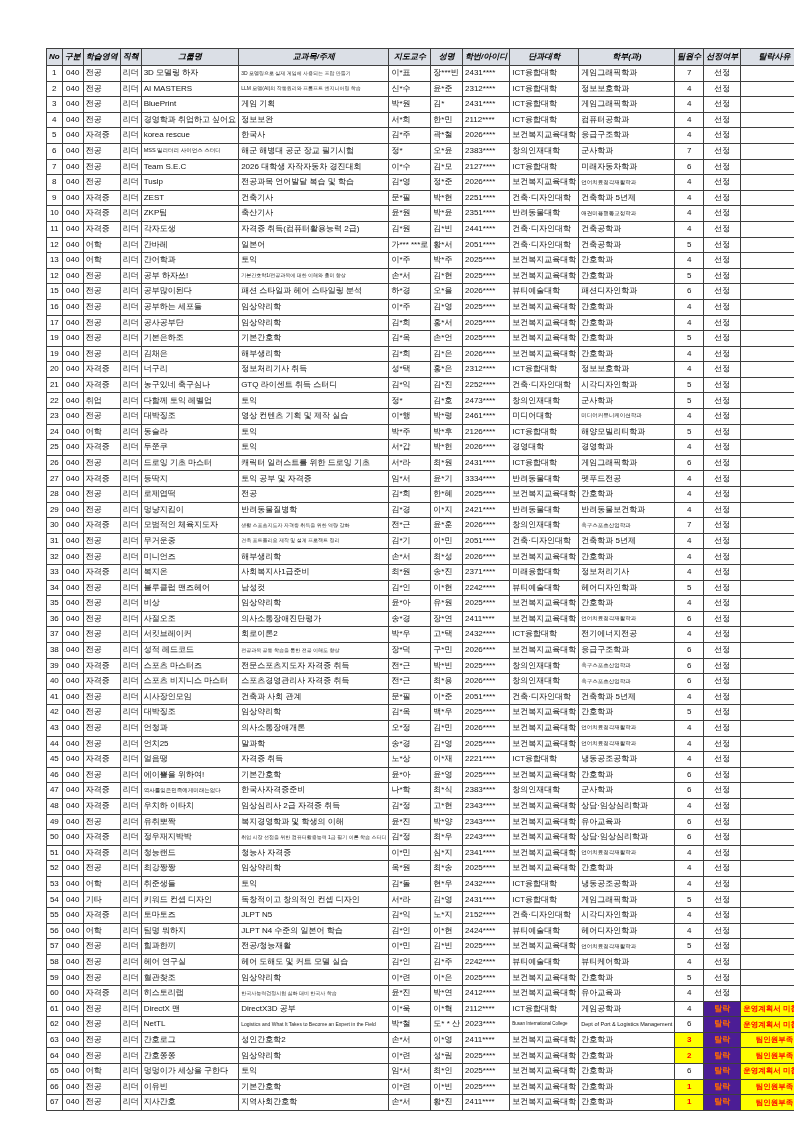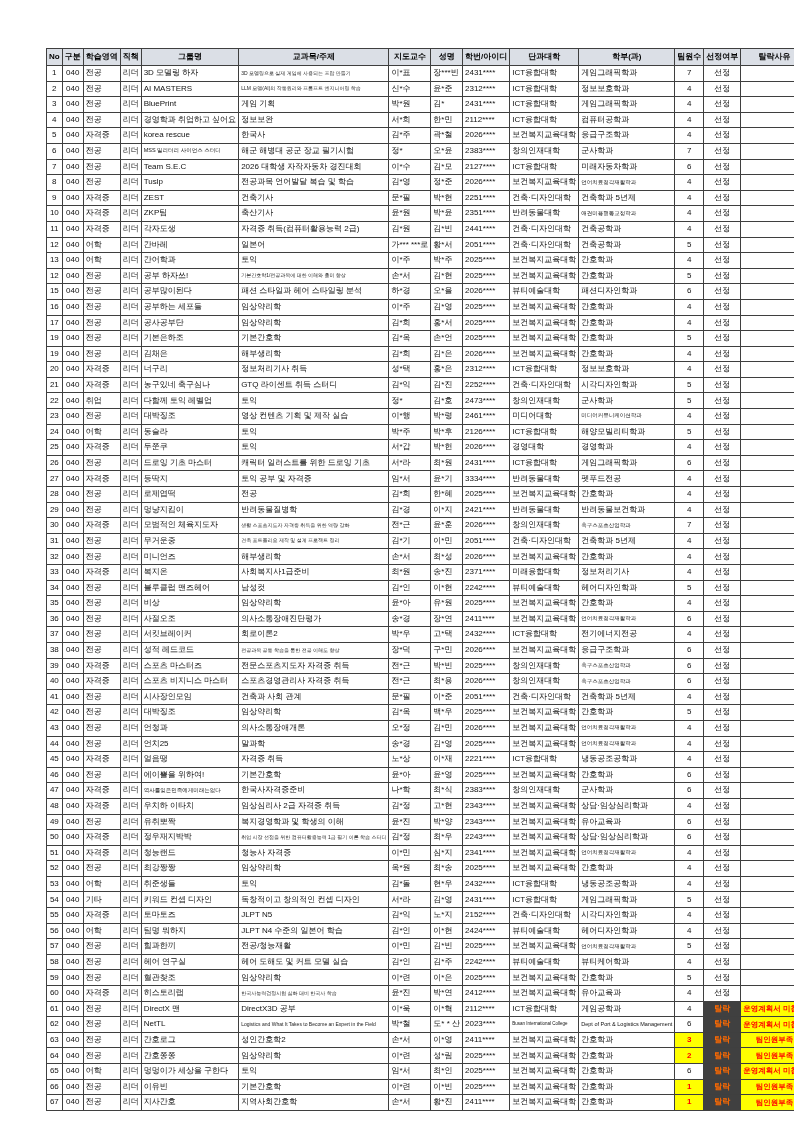--- a/index.html
+++ b/index.html
@@ -12,29 +12,29 @@
   table{border-collapse:collapse;table-layout:fixed;}
   th,td{
     border:1px solid #3f3f3f;
     font-size:8px;line-height:1.05;
     padding:0 2px;height:14.6px;
     overflow:hidden;white-space:nowrap;
     color:#111;background:#fff;
   }
   th{
     background:#dbdfe6;font-weight:bold;text-align:center;
-    height:16px;font-size:8px;color:#000;
+    height:16px;font-size:8px;color:#000;font-style:italic;
   }
   td.al{text-align:left;}
   td.ac{text-align:center;}
   td.small{font-size:5px;color:#222;}
   td.gs{font-size:5.5px;}
   td.ds{font-size:5.5px;}
   td.cs{font-size:4.5px;}
-  tr.fail td.status{background:#404040;color:#ff6a00;font-weight:bold;text-align:center;}
+  tr.fail td.status{background:#4c1d95;color:#ff6a00;font-weight:bold;text-align:center;}
   tr.fail td.reason{background:#ffff00;color:#ff0000;font-weight:bold;text-align:center;font-size:7.5px;}
   td.mh{background:#ffff00;color:#ff0000;font-weight:bold;}
 </style>
 </head>
 <body>
 
 <div class="sheet">
   <table>
     <colgroup>
       <col style="width:18px">

